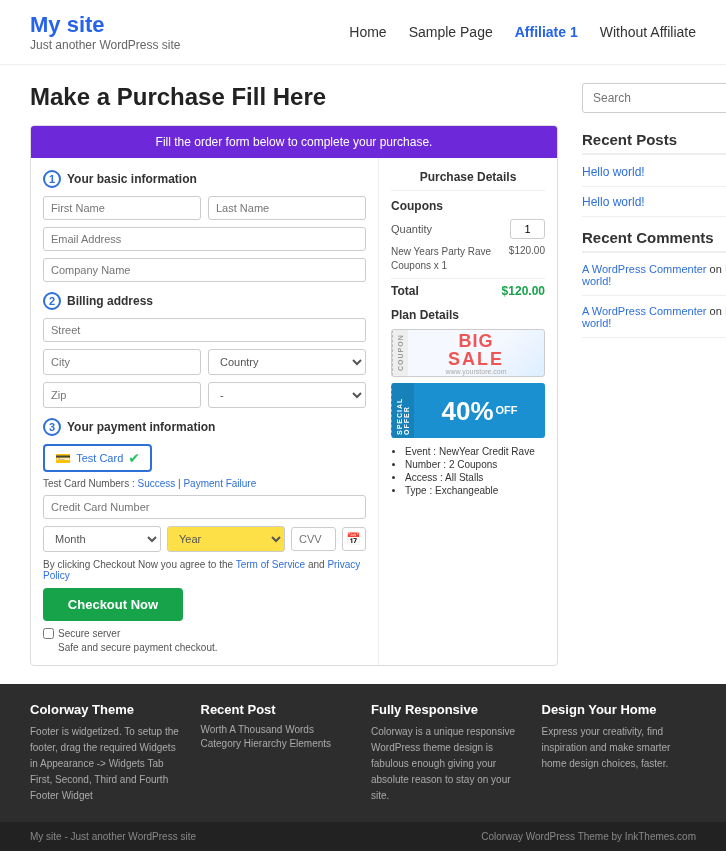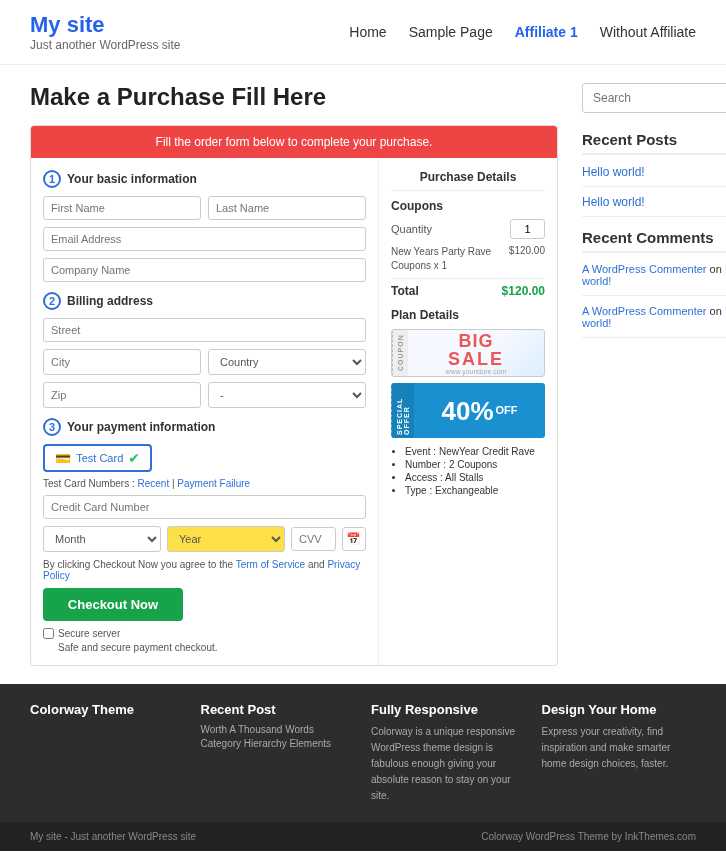--- a/index.html
+++ b/index.html
@@ -20,21 +20,21 @@
     <a href="#" style="text-decoration:none;color:#333;font-size:14px;">Without Affiliate</a>
   </nav>
 </div>
 
 <div style="display:flex;gap:24px;padding:18px 30px;max-width:726px;">
 
   <div style="flex:1;">
     <h1 style="font-size:24px;font-weight:bold;color:#222;margin-bottom:14px;">Make a Purchase Fill Here</h1>
 
     <div style="border:1px solid #ddd;border-radius:4px;overflow:hidden;">
-      <div style="background:#ef4444;color:#fff;text-align:center;padding:9px;font-size:12px;">Fill the order form below to complete your purchase.</div>
+      <div style="background:#6d28d9;color:#fff;text-align:center;padding:9px;font-size:12px;">Fill the order form below to complete your purchase.</div>
 
       <div style="display:flex;">
 
         <div style="flex:1;padding:12px;border-right:1px solid #eee;">
           
           
           <div style="display:flex;align-items:center;gap:6px;margin-bottom:8px;">
             <span style="width:18px;height:18px;border:2px solid #2e6fd8;border-radius:50%;color:#2e6fd8;font-size:11px;display:flex;align-items:center;justify-content:center;font-weight:bold;flex-shrink:0;">1</span>
             <span style="font-size:12px;font-weight:bold;color:#333;">Your basic information</span>
           </div>
@@ -77,21 +77,21 @@
           </div>
 
           <div style="display:inline-flex;align-items:center;gap:5px;border:2px solid #2e6fd8;border-radius:4px;padding:4px 10px;font-size:11px;color:#2e6fd8;background:#fff;cursor:pointer;margin-bottom:6px;">
             <span style="font-size:13px;">💳</span>
             <span>Test Card</span>
             <span style="color:#22c55e;font-size:14px;">✔</span>
           </div>
 
           <div style="font-size:10px;color:#555;margin-bottom:6px;">
             <span>Test Card Numbers :</span>
-            <a href="#" style="color:#2e6fd8;text-decoration:none;">Recent</a>
+            <a href="#" style="color:#2e6fd8;text-decoration:none;">Success</a>
             <span> | </span>
             <a href="#" style="color:#2e6fd8;text-decoration:none;">Payment Failure</a>
           </div>
 
           <div style="margin-bottom:7px;">
             <input type="text" style="width: 100%; border: 1px solid rgb(204, 204, 204); border-radius: 3px; padding: 5px 7px; font-size: 11px; color: rgb(85, 85, 85);" placeholder="Credit Card Number">
           </div>
 
           <div style="display:flex;gap:6px;margin-bottom:7px;align-items:center;">
             <select style="flex:1;border:1px solid #ccc;border-radius:3px;padding:5px 7px;font-size:11px;color:#555;background:#fff;">
@@ -192,20 +192,21 @@
       <a href="#" style="color:#2e6fd8;text-decoration:none;">A WordPress Commenter</a>
       <span> on </span>
       <a href="#" style="color:#2e6fd8;text-decoration:none;">Hello world!</a>
     </div>
   </div>
 </div>
 
 <div style="background:#2d2d2d;color:#ccc;padding:18px 30px;display:flex;gap:16px;">
   <div style="flex:1;">
     <div style="color:#fff;font-size:13px;font-weight:bold;margin-bottom:7px;">Colorway Theme</div>
+    <div style="font-size:10px;color:#aaa;line-height:1.6;">Footer is widgetized. To setup the footer, drag the required Widgets in Appearance -&gt; Widgets Tab First, Second, Third and Fourth Footer Widget</div>
   </div>
   <div style="flex:1;">
     <div style="color:#fff;font-size:13px;font-weight:bold;margin-bottom:7px;">Recent Post</div>
     <a href="#" style="color:#aaa;font-size:10px;text-decoration:none;display:block;margin-bottom:3px;">Worth A Thousand Words</a>
     <a href="#" style="color:#aaa;font-size:10px;text-decoration:none;display:block;">Category Hierarchy Elements</a>
   </div>
   <div style="flex:1;">
     <div style="color:#fff;font-size:13px;font-weight:bold;margin-bottom:7px;">Fully Responsive</div>
     <div style="font-size:10px;color:#aaa;line-height:1.6;">Colorway is a unique responsive WordPress theme design is fabulous enough giving your absolute reason to stay on your site.</div>
   </div>

